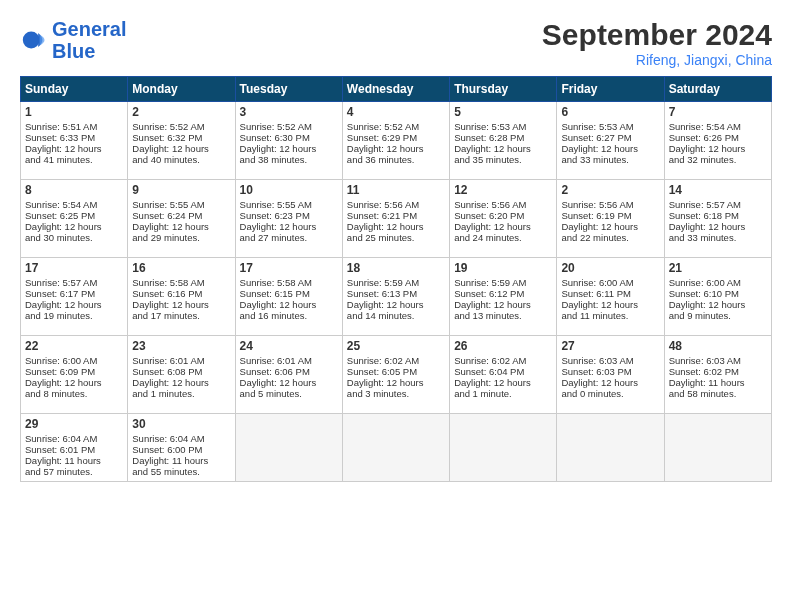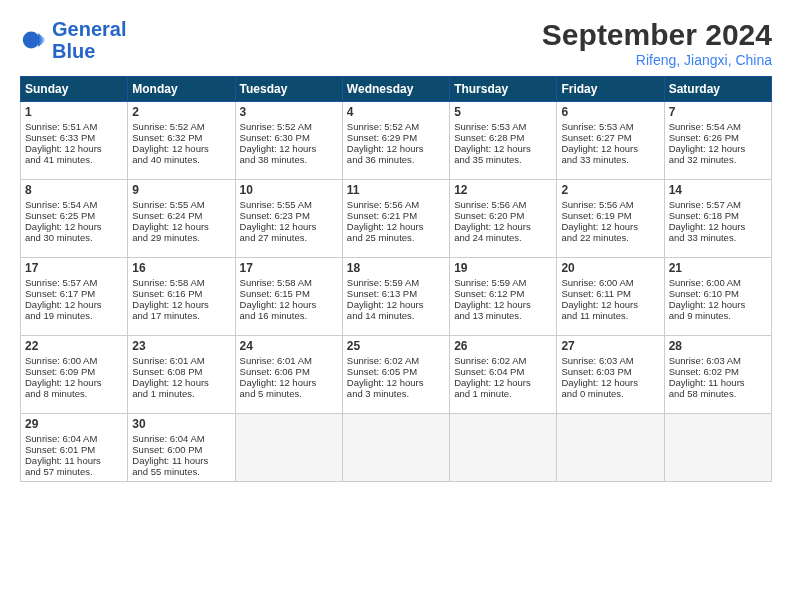--- a/index.html
+++ b/index.html
@@ -311,21 +311,21 @@
             <div>and 1 minute.</div>
           </td>
           <td>
             <span class="day-num">27</span>
             <div>Sunrise: 6:03 AM</div>
             <div>Sunset: 6:03 PM</div>
             <div>Daylight: 12 hours</div>
             <div>and 0 minutes.</div>
           </td>
           <td>
-            <span class="day-num">28</span>
+            <span class="day-num">48</span>
             <div>Sunrise: 6:03 AM</div>
             <div>Sunset: 6:02 PM</div>
             <div>Daylight: 11 hours</div>
             <div>and 58 minutes.</div>
           </td>
         </tr>
         <tr>
           <td>
             <span class="day-num">29</span>
             <div>Sunrise: 6:04 AM</div>

